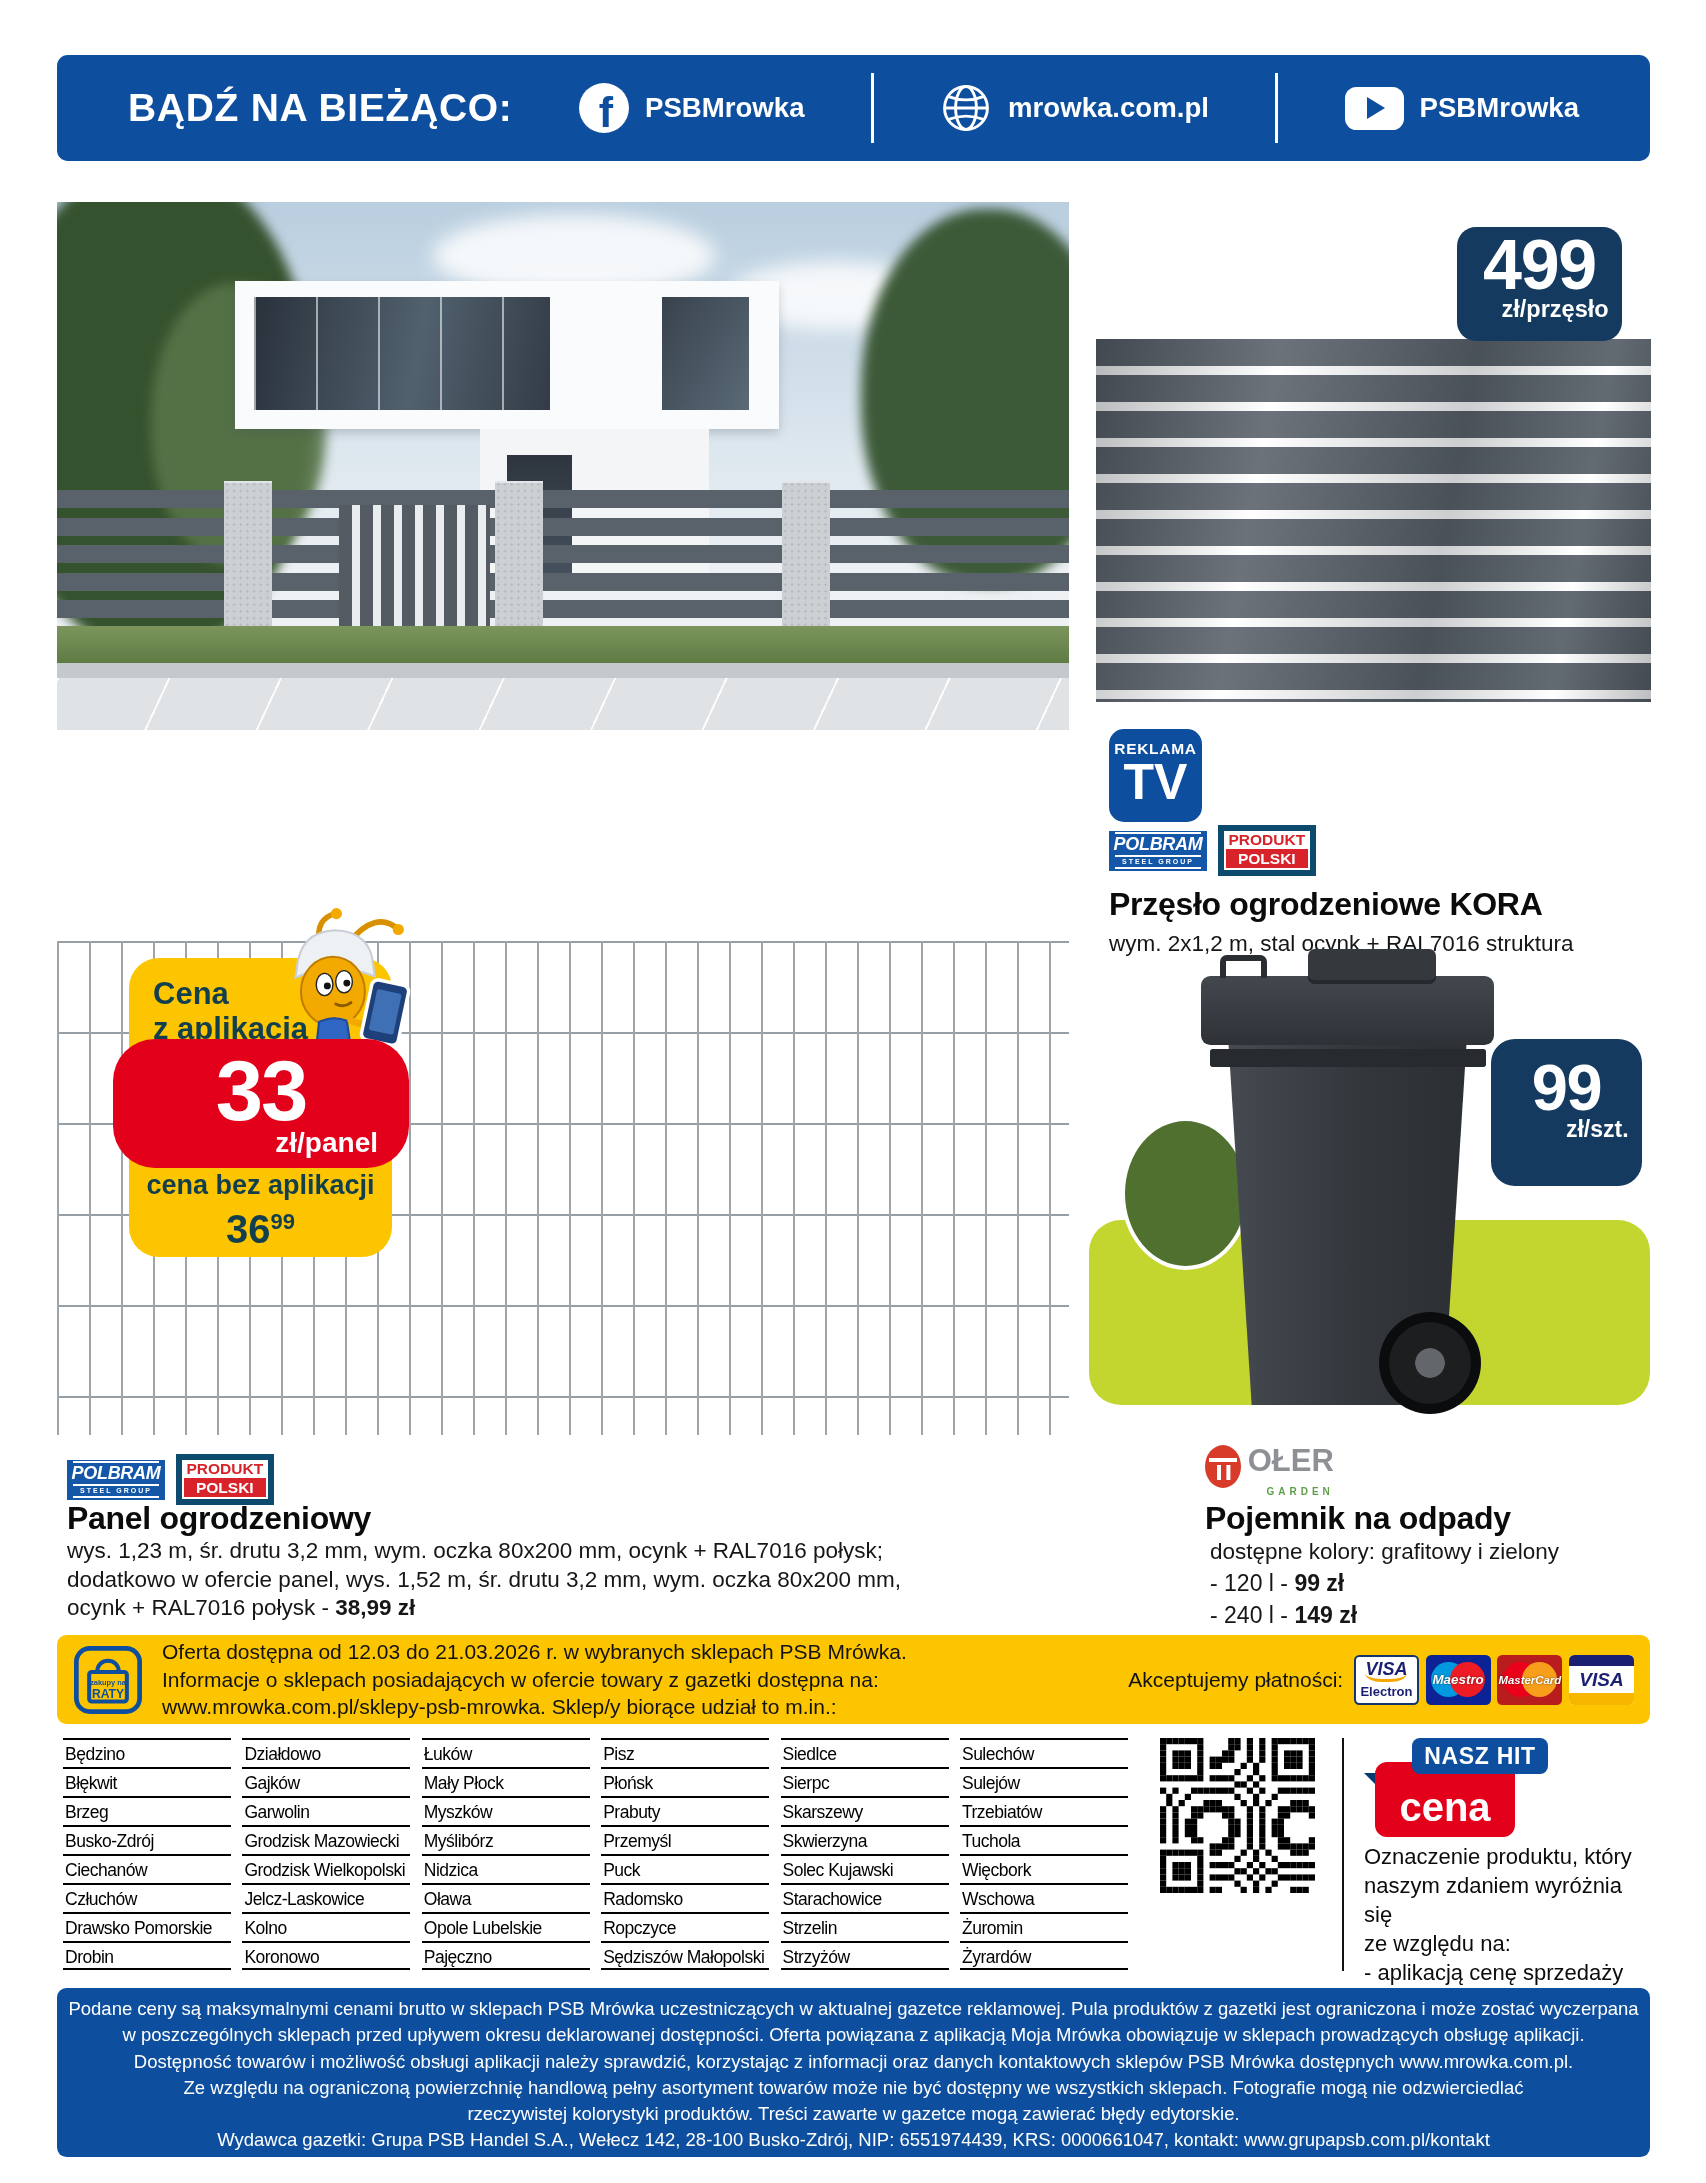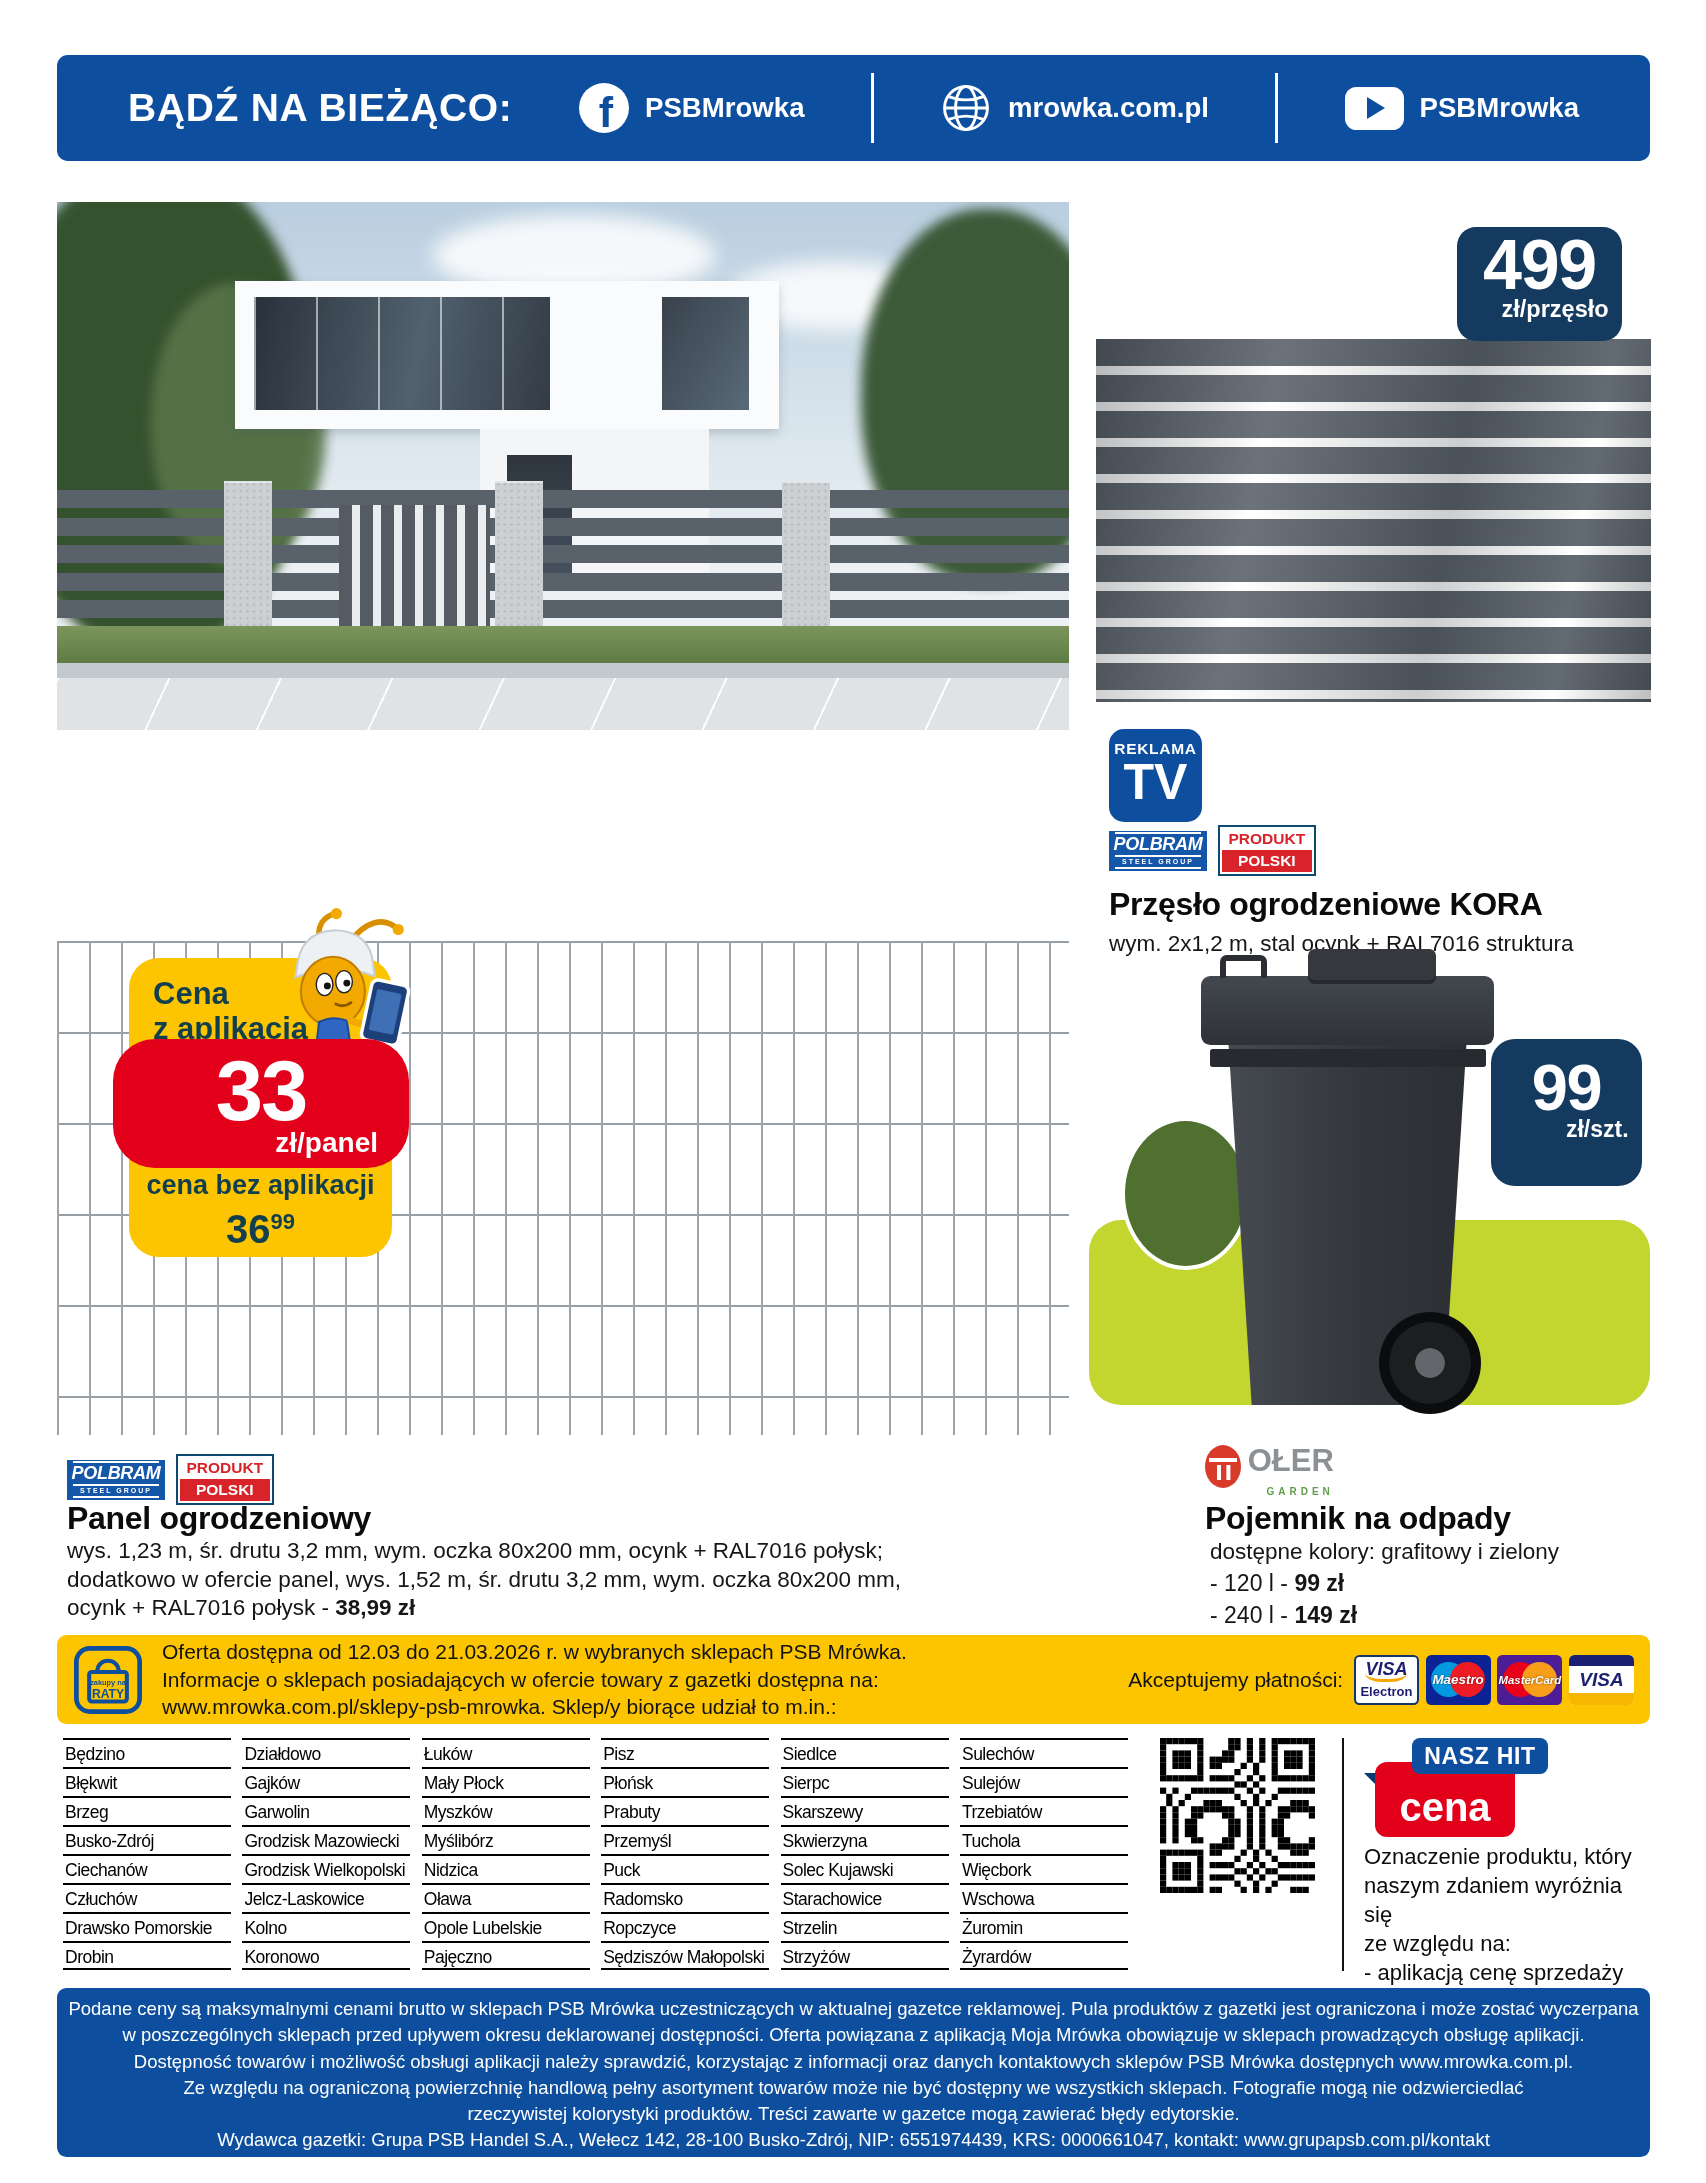--- a/index.html
+++ b/index.html
@@ -61,21 +61,21 @@
               border-radius:15px; color:#fff; text-align:center; padding-top:10.8px; }
   .tv-l1 { font-size:15.5px; font-weight:800; letter-spacing:0.7px; }
   .tv-l2 { font-size:50px; font-weight:800; line-height:1; margin-top:-1.3px; }
 
   .brandrow { position:absolute; display:flex; align-items:center; gap:10.8px; }
   .polbram { width:98px; height:40px; background:#1457a8; color:#fff; display:flex; flex-direction:column;
              align-items:center; justify-content:center; }
   .pol-line { width:88%; height:1.7px; background:#fff; margin:1px 0; }
   .pol-name { font-size:18px; font-weight:800; font-style:italic; letter-spacing:-0.3px; line-height:1; margin:0.7px 0; }
   .pol-sub  { font-size:7px; font-weight:700; letter-spacing:2px; line-height:1.2; }
-  .pp { width:98px; height:51px; border:2px solid #0c4a6e; background:#fff; display:flex; flex-direction:column; }
+  .pp { width:98px; height:51px; border:6px solid #0c4a6e; background:#fff; display:flex; flex-direction:column; }
   .pp-top { flex:1; display:flex; align-items:center; justify-content:center; color:#d8232a; font-weight:800; font-size:15.5px; }
   .pp-bot { height:22px; margin:0 2px 2px; background:#d8232a; color:#fff; display:flex; align-items:center;
             justify-content:center; font-weight:800; font-size:15.5px; }
 
   .sec-title { position:absolute; font-size:32px; font-weight:700; color:#0b0b0b; letter-spacing:-0.3px; }
   .sec-desc  { position:absolute; font-size:22.5px; color:#161616; line-height:1.27; }
 
   
   .mesh { position:absolute; left:57px; top:941px; width:1012px; height:494px; background:#fff;
           background-image:
@@ -130,21 +130,21 @@
   .raty-icon { width:70px; height:70px; flex:0 0 auto; margin-right:19px; }
   .offer-text { flex:1; font-size:21px; color:#121212; line-height:1.32; }
   .pay-label { font-size:21px; color:#121212; margin-right:10.8px; white-space:nowrap; }
   .cards { display:flex; gap:6.7px; }
   .card { width:65px; height:50px; border-radius:5.4px; position:relative; overflow:hidden; flex:0 0 auto; }
   .card-visae { background:#fff; border:2px solid #15356e; display:flex; flex-direction:column; align-items:center; justify-content:center; }
   .visae-top { color:#1a1f71; font-weight:800; font-style:italic; font-size:18px; line-height:1;
                border-bottom:3.4px solid #f7a600; padding-bottom:1.3px; border-radius:0 0 40%  40%; }
   .visae-bot { color:#1a1f71; font-weight:800; font-size:13px; margin-top:2px; }
   .card-maestro { background:#0b2395; }
-  .card-mc { background:#4c1d95; }
+  .card-mc { background:#b91c1c; }
   .circle { position:absolute; width:35px; height:35px; border-radius:50%; top:7.4px; }
   .m-blue { left:5.4px;  background:#0099df; }
   .m-red  { right:5.4px; background:#ed1c24; }
   .mc-red { left:5.4px;  background:#eb001b; }
   .mc-org { right:5.4px; background:#f79e1b; }
   .card-word { position:absolute; width:100%; top:50%; transform:translateY(-54%); text-align:center; color:#fff;
                font-weight:800; font-style:italic; font-size:13.4px; text-shadow:0 0 2px rgba(0,0,0,.6); }
   .card-visa { background:#fff; display:flex; flex-direction:column; }
   .visa-band-t { height:11.4px; background:#1a1f71; }
   .visa-band-b { height:11.4px; background:#f7b600; margin-top:auto; }

